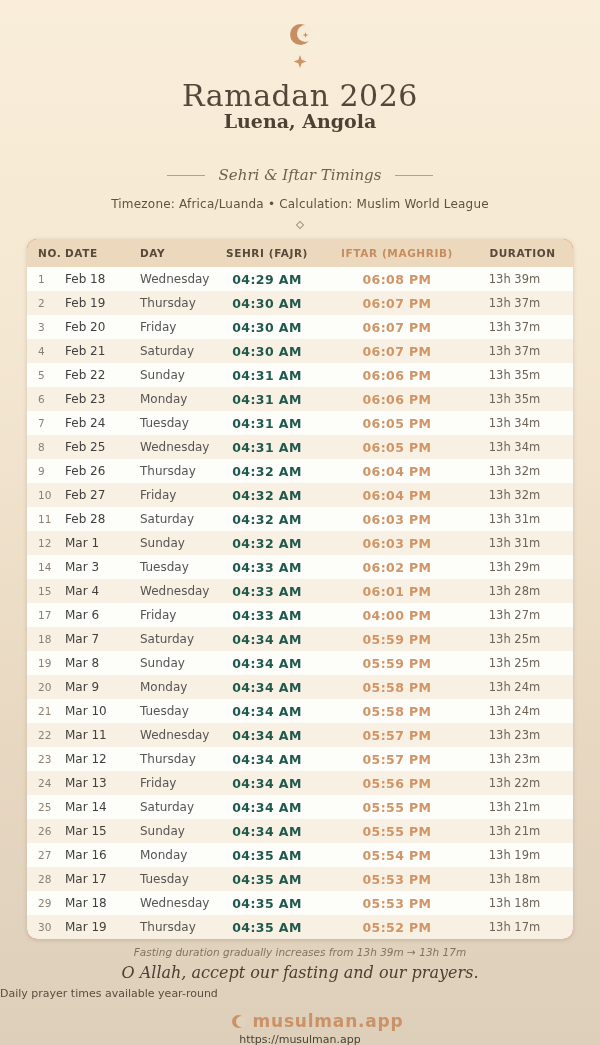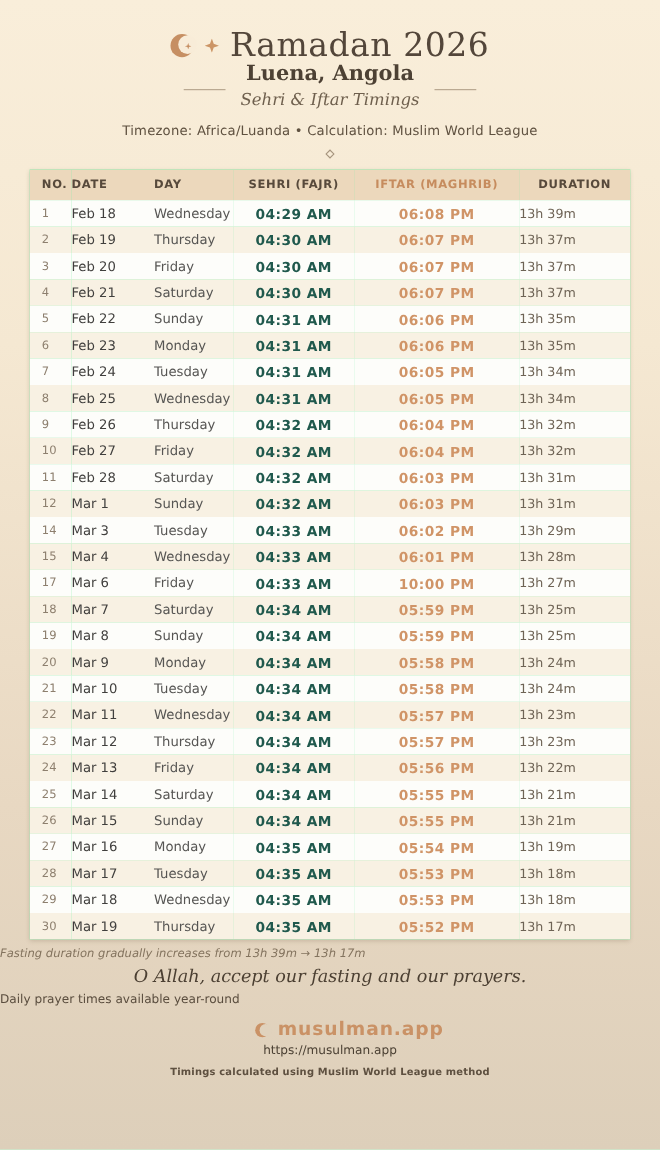--- a/index.html
+++ b/index.html
@@ -5,61 +5,61 @@
   * { margin:0; padding:0; box-sizing:border-box; }
   html,body { width:600px; height:1045px; }
   body {
     font-family:"DejaVu Sans", sans-serif;
     background:linear-gradient(180deg,#f9eeda 0%, #f5e8d2 30%, #e8d8c2 70%, #ddcfba 100%);
     overflow:hidden;
   }
   .page { width:600px; height:1045px; padding-top:24px; }
 
   
-  .title-row { display:flex; align-items:center; justify-content:center; gap:10px; }
+  .title-row { display:flex; align-items:center; justify-content:flex-end; gap:10px;flex-direction:column; }
   .crescent { width:21px; height:21px; border-radius:50%; background:#c68f63; position:relative; flex:0 0 auto; }
   .crescent::after { content:""; position:absolute; width:17px; height:17px; border-radius:50%;
     background:#f8ecd8; left:7px; top:1px; }
   .crescent .tiny-star { position:absolute; width:6px; height:6px; background:#c68f63; right:2px; top:8px; z-index:2;
     clip-path:polygon(50% 0%,62% 38%,100% 50%,62% 62%,50% 100%,38% 62%,0% 50%,38% 38%); }
   .sparkle { width:13px; height:13px; background:#cc9566; flex:0 0 auto;
     clip-path:polygon(50% 0%,63% 37%,100% 50%,63% 63%,50% 100%,37% 63%,0% 50%,37% 37%); }
   .page-title { font-family:"DejaVu Serif", serif; font-size:30px; font-weight:400; color:#53463a; letter-spacing:0.5px; }
   .location { text-align:center; font-family:"DejaVu Serif", serif; font-size:19px; font-weight:bold; color:#4d4134; margin-top:-3px; }
 
-  .divider-row { display:flex; align-items:flex-start; justify-content:center; gap:14px; margin-top:3px; }
+  .divider-row { display:flex; align-items:center; justify-content:center; gap:14px; margin-top:34px; }
   .divider-line { width:38px; height:1px; background:#b3a28b; }
   .section-label { font-family:"DejaVu Serif", serif; font-style:italic; font-size:15px; color:#6e5f4d; }
 
   .meta { text-align:center; font-size:12px; color:#5f5140; margin-top:13px; letter-spacing:0.2px; }
   .diamond { width:6px; height:6px; border:1px solid #a6947d; transform:rotate(45deg); margin:11px auto 0; }
 
   
-  .card { width:546px; margin:11px auto 0; border-radius:0; overflow:hidden;
-    box-shadow:0 1px 4px rgba(96,74,52,0.22); background:#86efac; }
+  .card { width:546px; margin:11px auto 0; border-radius:10px; overflow:hidden;
+    box-shadow:0 1px 4px rgba(96,74,52,0.22); background:#ef4444; }
   table { width:100%; border-collapse:collapse; table-layout:fixed; }
   thead th { background:#ecd8bc; height:28px; font-size:10.5px; font-weight:bold; letter-spacing:0.6px;
     color:#57493b; text-transform:uppercase; }
   th.c1 { text-align:left; padding-left:11px; }
   th.c2, th.c3 { text-align:left; }
   th.c4, th.c6 { text-align:center; }
   th.c5 { text-align:center; color:#c68c5e;margin-top:12px; }
   tbody tr { height:24px; }
   tbody tr:nth-child(odd)  { background:#fdfdfa; }
   tbody tr:nth-child(even) { background:#f8f1e3; }
   td { vertical-align:middle; white-space:nowrap; }
   td.c1 { font-size:10.5px; color:#8d7f6e; padding-left:11px; }
   td.c2 { font-size:12px; color:#403f3d; }
   td.c3 { font-size:12px; color:#565553; }
   td.c4 { font-size:12.5px; font-weight:bold; color:#20594d; text-align:center; letter-spacing:0.4px; }
   td.c5 { font-size:12.5px; font-weight:bold; color:#d09467; text-align:center; letter-spacing:0.4px; }
-  td.c6 { font-size:11.5px; color:#6e6355; text-align:left; padding-right:16px; }
+  td.c6 { font-size:11.5px; color:#6e6355; text-align:center; padding-right:16px; }
 
   
-  .fasting-note { text-align:left; font-size:10.5px; font-style:italic; color:#83735e; margin-top:7px; }
+  .fasting-note { text-align:center; font-size:10.5px; font-style:italic; color:#83735e; margin-top:7px; }
   .dua { text-align:center; font-family:"DejaVu Serif", serif; font-style:italic; font-size:16px; color:#4b3f32; margin-top:5px; }
   .availability { text-align:left; font-size:11px; color:#5a4d3e; margin-top:5px; }
   .brand-row { display:flex; align-items:center; justify-content:center; gap:7px; margin-top:11px; cursor:pointer;padding-left:36px; }
   .brand-crescent { width:13px; height:13px; border-radius:50%; background:#ca9266; position:relative; flex:0 0 auto; }
   .brand-crescent::after { content:""; position:absolute; width:11px; height:11px; border-radius:50%;
     background:#e0d2bd; left:4px; top:1px; }
   .brand-name { font-size:17px; font-weight:bold; color:#ca9266; letter-spacing:0.8px; }
   .brand-url { text-align:center; font-size:11px; color:#4b4033; margin-top:2px; }
   .method { text-align:center; font-size:9px; font-weight:bold; color:#5e5040; margin-top:9px; letter-spacing:0.2px; }
 </style>
@@ -233,21 +233,21 @@
       <td class="c5">06:01 PM</td>
       <td class="c6">13h 28m</td>
     </tr>
 
 
     <tr>
       <td class="c1">17</td>
       <td class="c2">Mar 6</td>
       <td class="c3">Friday</td>
       <td class="c4">04:33 AM</td>
-      <td class="c5">10:00 PM</td>
+      <td class="c5">04:00 PM</td>
       <td class="c6">13h 27m</td>
     </tr>
 
     <tr>
       <td class="c1">18</td>
       <td class="c2">Mar 7</td>
       <td class="c3">Saturday</td>
       <td class="c4">04:34 AM</td>
       <td class="c5">05:59 PM</td>
       <td class="c6">13h 25m</td>

